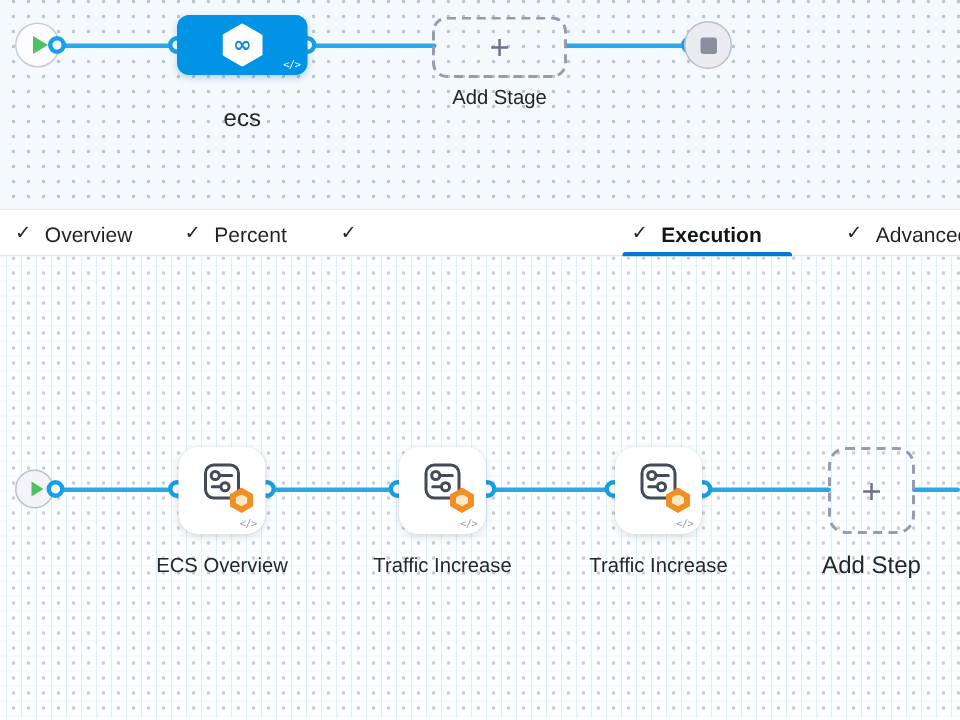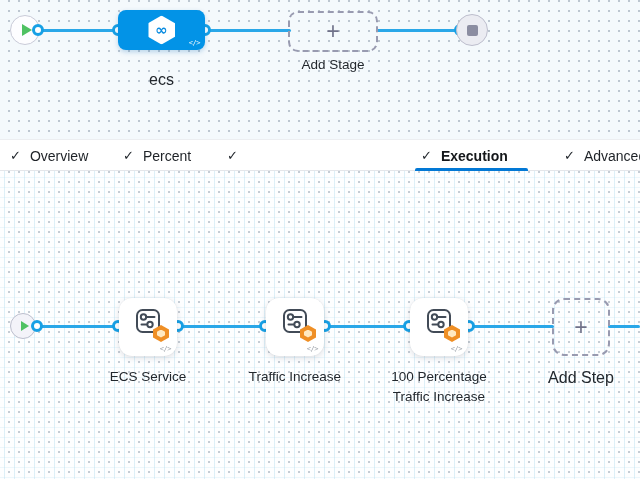--- a/index.html
+++ b/index.html
@@ -160,21 +160,21 @@
           <line x1="9.5" y1="18.5" x2="14.5" y2="18.5" stroke="#424b57" stroke-width="2" stroke-linecap="round"></line>
           <circle cx="18" cy="18.5" r="2.7" fill="none" stroke="#424b57" stroke-width="2"></circle>
         </svg>
         <div class="badge">
             <div class="badge-core"></div>
           </div>
       </div>
       <span class="code-glyph">&lt;/&gt;</span>
     </div>
     <div class="node-label" style="left:73px;top:196px;width:150px;">
-      <div>ECS Service</div>
+      <div>ECS Overview</div>
     </div>
 
     <div class="step-card" style="left:266px;top:127px;">
       <div class="step-icon-wrap">
         <svg viewBox="0 0 32 32" width="32" height="32">
           <rect x="5" y="4" width="22" height="22" rx="5.5" fill="none" stroke="#424b57" stroke-width="2"></rect>
           <circle cx="11.5" cy="11" r="2.7" fill="none" stroke="#424b57" stroke-width="2"></circle>
           <line x1="15" y1="11" x2="22.5" y2="11" stroke="#424b57" stroke-width="2" stroke-linecap="round"></line>
           <line x1="9.5" y1="18.5" x2="14.5" y2="18.5" stroke="#424b57" stroke-width="2" stroke-linecap="round"></line>
           <circle cx="18" cy="18.5" r="2.7" fill="none" stroke="#424b57" stroke-width="2"></circle>
@@ -198,21 +198,20 @@
           <line x1="9.5" y1="18.5" x2="14.5" y2="18.5" stroke="#424b57" stroke-width="2" stroke-linecap="round"></line>
           <circle cx="18" cy="18.5" r="2.7" fill="none" stroke="#424b57" stroke-width="2"></circle>
         </svg>
         <div class="badge">
             <div class="badge-core"></div>
           </div>
       </div>
       <span class="code-glyph">&lt;/&gt;</span>
     </div>
     <div class="node-label" style="left:364px;top:196px;width:150px;">
-      <div>100 Percentage</div>
       <div>Traffic Increase</div>
     </div>
 
     <div class="dash-box" style="left:552px;top:127px;width:58px;height:58px;border-radius:12px;">
       <span class="plus">+</span>
     </div>
     <div class="node-label" style="left:521px;top:197px;width:120px;font-size:16px;">Add Step</div>
   </div>
 
 </div>

